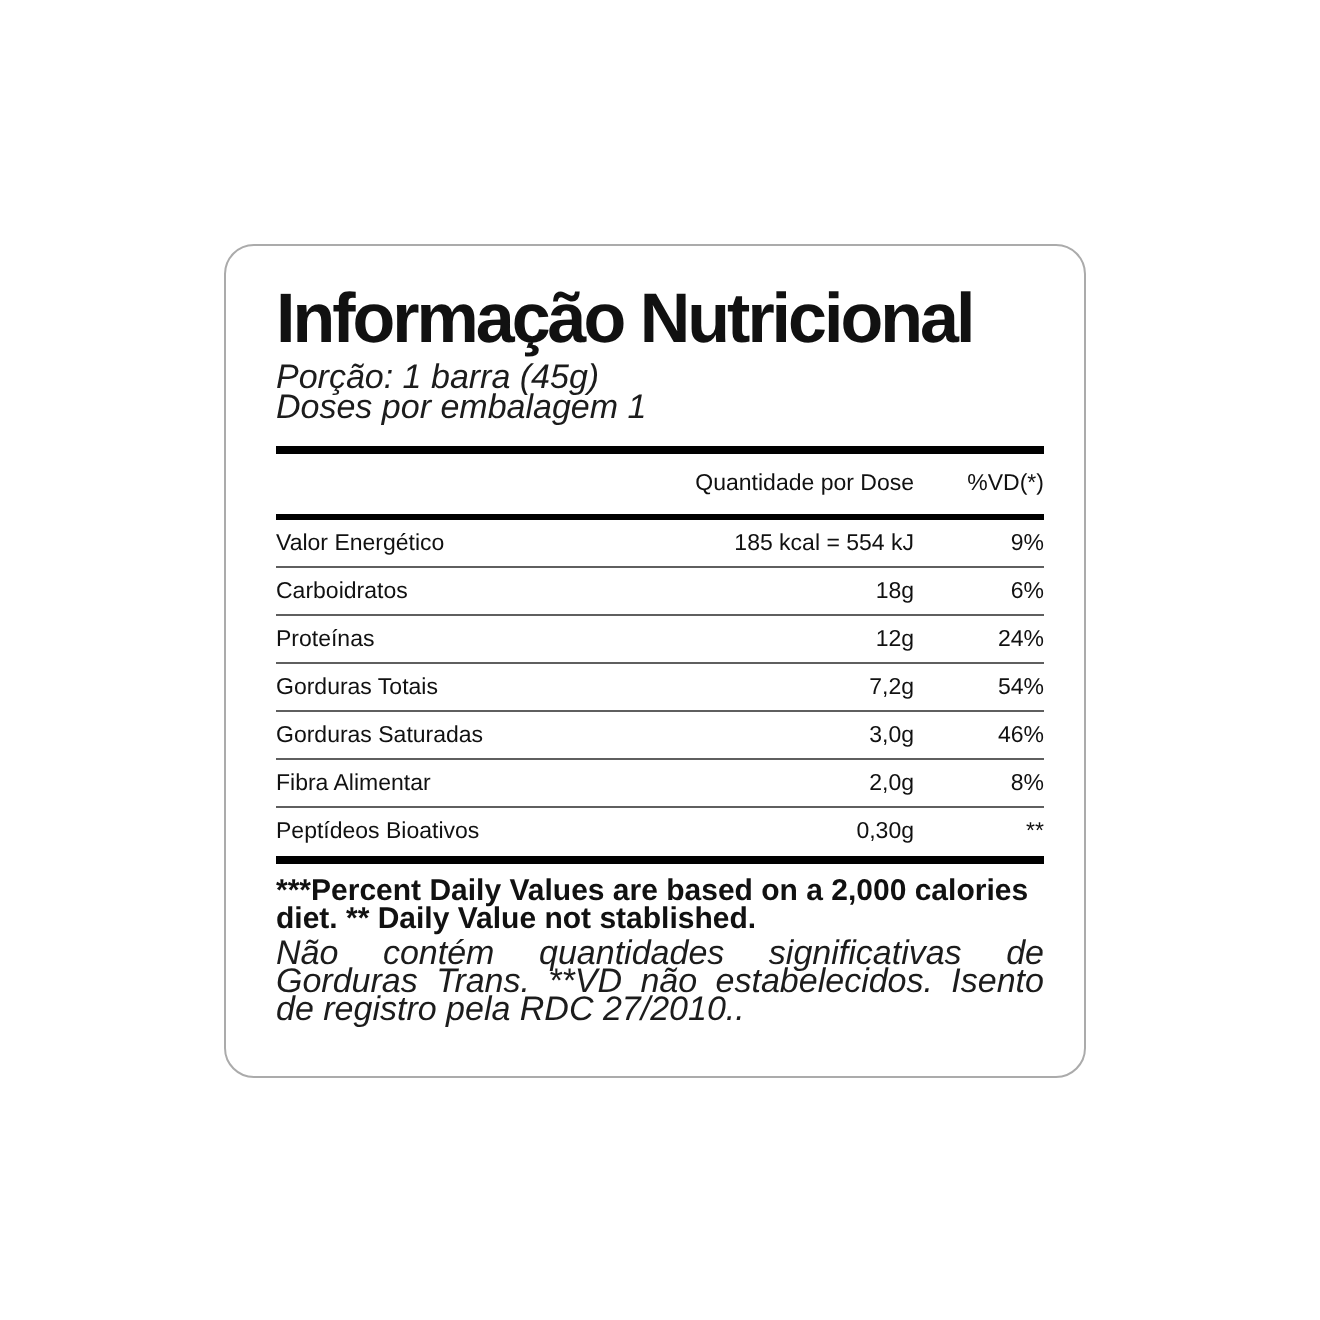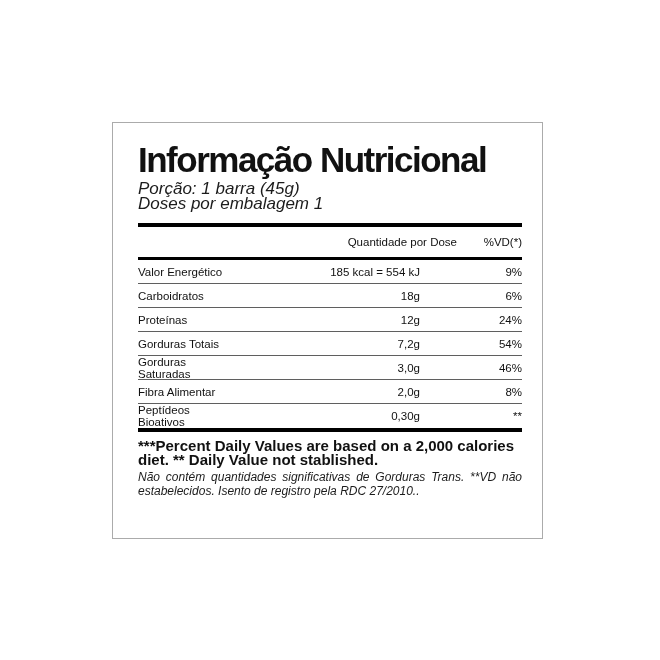--- a/index.html
+++ b/index.html
@@ -9,21 +9,21 @@
     font-family: "Liberation Sans", sans-serif;
     color: #111111;
     position: relative;
     overflow: hidden;
   }
   .label-box {
     position: absolute;
     left: 112px; top: 122px;
     width: 431px; height: 417px;
     border: 1px solid #ababab;
-    border-radius: 0;
+    border-radius: 15px;
     background: #ffffff;
     padding: 18px 20px 0 25px;
   }
   .title {
     font-size: 35px;
     font-weight: bold;
     letter-spacing: -1.5px;
     line-height: 38px;
     white-space: nowrap;
   }
@@ -48,35 +48,34 @@
     align-items: center;
     height: 30px;
     font-size: 11.5px;
   }
   .row {
     display: flex;
     align-items: center;
     height: 24px;
     font-size: 11.5px;
     border-bottom: 1px solid #5f5f5f;
-    gap: 37px;
   }
   .rows-container .row:last-child { border-bottom: none; }
   .cell-name { flex: 1; text-align: left; }
   .cell-qty { width: 160px; text-align: right; }
   .cell-dv { width: 65px; text-align: right; }
   .footnote-bold {
     margin-top: 7px;
     font-size: 15px;
     font-weight: bold;
     line-height: 14px;
   }
   .footnote-italic {
     margin-top: 3px;
-    font-size: 12px;
+    font-size: 17px;
     font-style: italic;
     line-height: 14px;
     text-align: justify;
     color: #1c1c1c;
   }
 </style>
 </head>
 <body>
 
 <div class="label-box">

